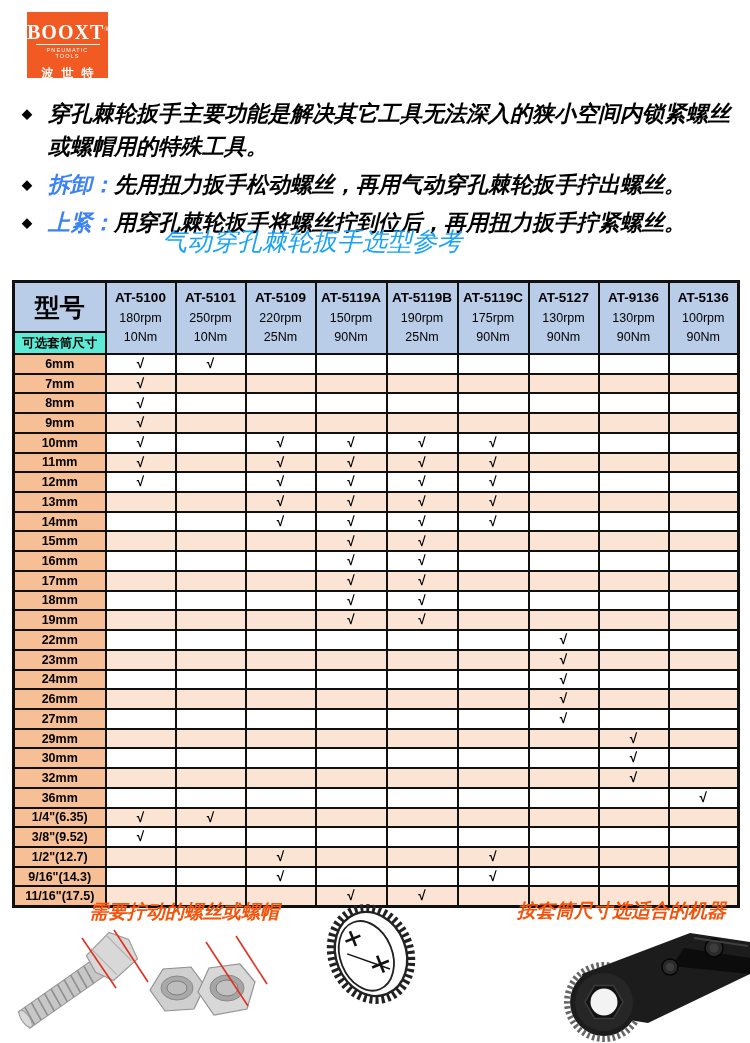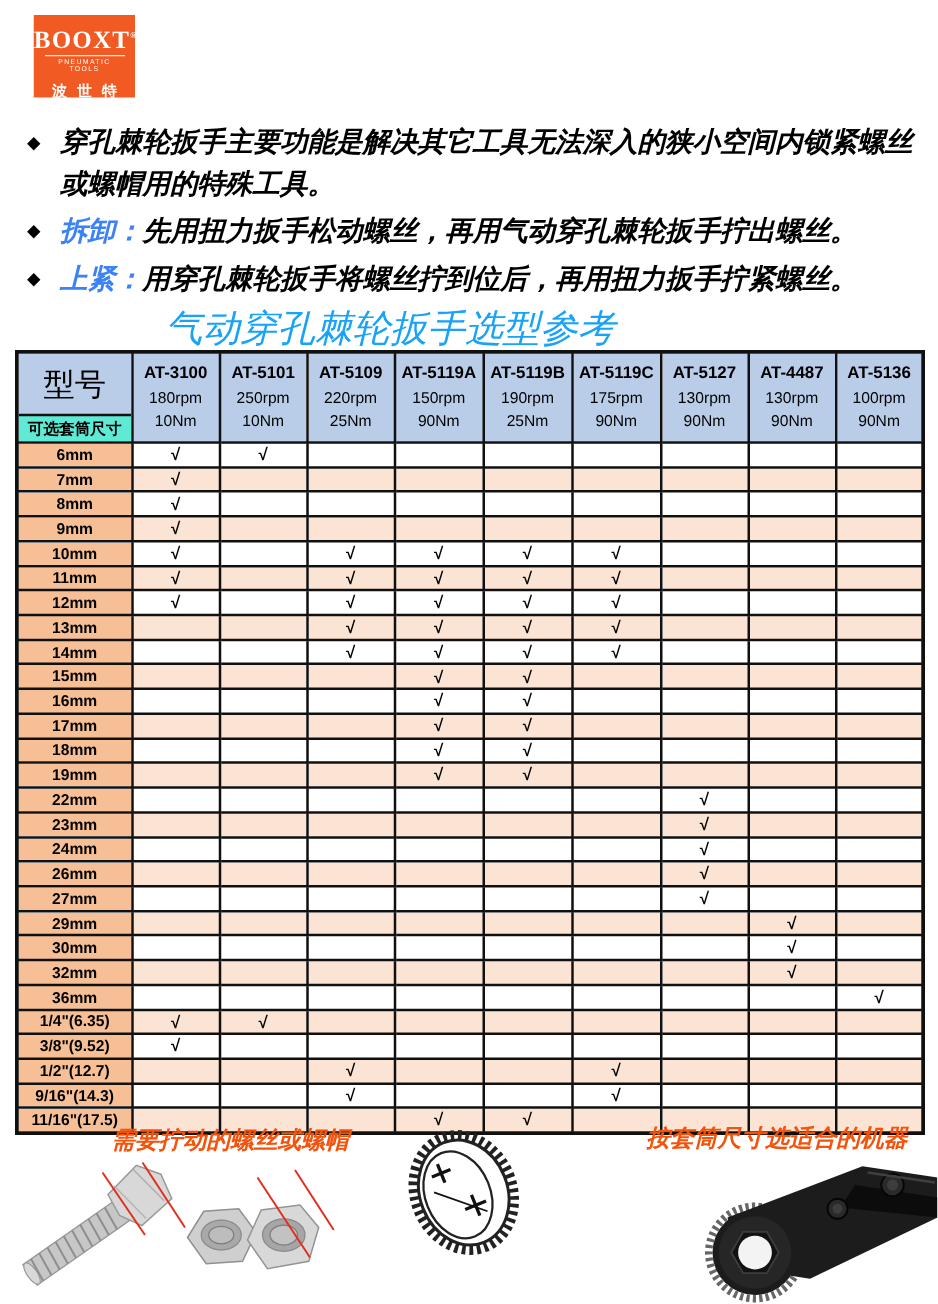--- a/index.html
+++ b/index.html
@@ -21,34 +21,34 @@
              padding-left:8px; white-space:nowrap; }
 
   
   .bullets { position:absolute; left:20px; top:97px; width:716px; }
   .bullet { position:relative; padding-left:28px; font-size:22px; line-height:33px;
             font-weight:bold; font-style:italic; margin-bottom:5px; }
   .bullet .diamond { position:absolute; left:2px; top:0; font-size:13px; font-style:normal; }
   .bullet .accent { color:#3b82f6; }
 
   
-  .page-title { position:absolute; left:0; top:243px; width:624px; text-align:center;
-                font-size:30px; font-style:italic; font-weight:400; color:#18a2f8; }
+  .page-title { position:absolute; left:0; top:225px; width:624px; text-align:center;
+                font-size:25px; font-style:italic; font-weight:400; color:#18a2f8; }
 
   
   .tablewrap { position:absolute; left:12px; top:280px; }
   table.spec { border-collapse:collapse; table-layout:fixed; width:726px; height:628px;
                border:3px solid #101010; }
   .spec th, .spec td { border:2px solid #101010; padding:0; text-align:center;
                        vertical-align:middle; overflow:hidden; }
   .spec thead tr { height:70px; }
   th.corner { padding:0; }
   .corner-inner { display:flex; flex-direction:column; height:70px; }
   .corner-top { flex:1; background:#b9cde8; display:flex; align-items:center;
-                justify-content:center; font-size:25px; font-weight:normal; }
+                justify-content:center; font-size:25px; font-weight:bold; }
   .corner-bottom { height:20px; background:#5eead4; border-top:2px solid #101010;
                    font-size:12.5px; font-weight:bold; display:flex; align-items:center;
                    justify-content:center; }
   th.model { background:#b9cde8; font-weight:400; font-size:12.5px; line-height:1.55; }
   th.model .m { font-weight:bold; font-size:13.5px; }
   .spec tbody tr { height:19px; }
   .spec tbody tr:nth-child(odd) td { background:#ffffff; }
   .spec tbody tr:nth-child(even) td { background:#fce4d4; }
   .spec tbody tr td.rowlabel { background:#f6bf96; font-weight:bold; font-size:12.5px; }
   td.check { font-size:13.5px; font-weight:bold; line-height:1; }
@@ -99,21 +99,21 @@
     </colgroup>
     <thead>
       <tr id="header-row">
         <th class="corner">
           <div class="corner-inner">
             <div class="corner-top">型号</div>
             <div class="corner-bottom">可选套筒尺寸</div>
           </div>
         </th>
       <th class="model">
-            <div class="m">AT-3100</div>
+            <div class="m">AT-5100</div>
             <div class="r">180rpm</div>
             <div class="t">10Nm</div>
           </th>
           <th class="model">
             <div class="m">AT-5101</div>
             <div class="r">250rpm</div>
             <div class="t">10Nm</div>
           </th>
           <th class="model">
             <div class="m">AT-5109</div>
@@ -134,21 +134,21 @@
             <div class="m">AT-5119C</div>
             <div class="r">175rpm</div>
             <div class="t">90Nm</div>
           </th>
           <th class="model">
             <div class="m">AT-5127</div>
             <div class="r">130rpm</div>
             <div class="t">90Nm</div>
           </th>
           <th class="model">
-            <div class="m">AT-4487</div>
+            <div class="m">AT-9136</div>
             <div class="r">130rpm</div>
             <div class="t">90Nm</div>
           </th>
           <th class="model">
             <div class="m">AT-5136</div>
             <div class="r">100rpm</div>
             <div class="t">90Nm</div>
           </th>
         </tr>
     </thead>

